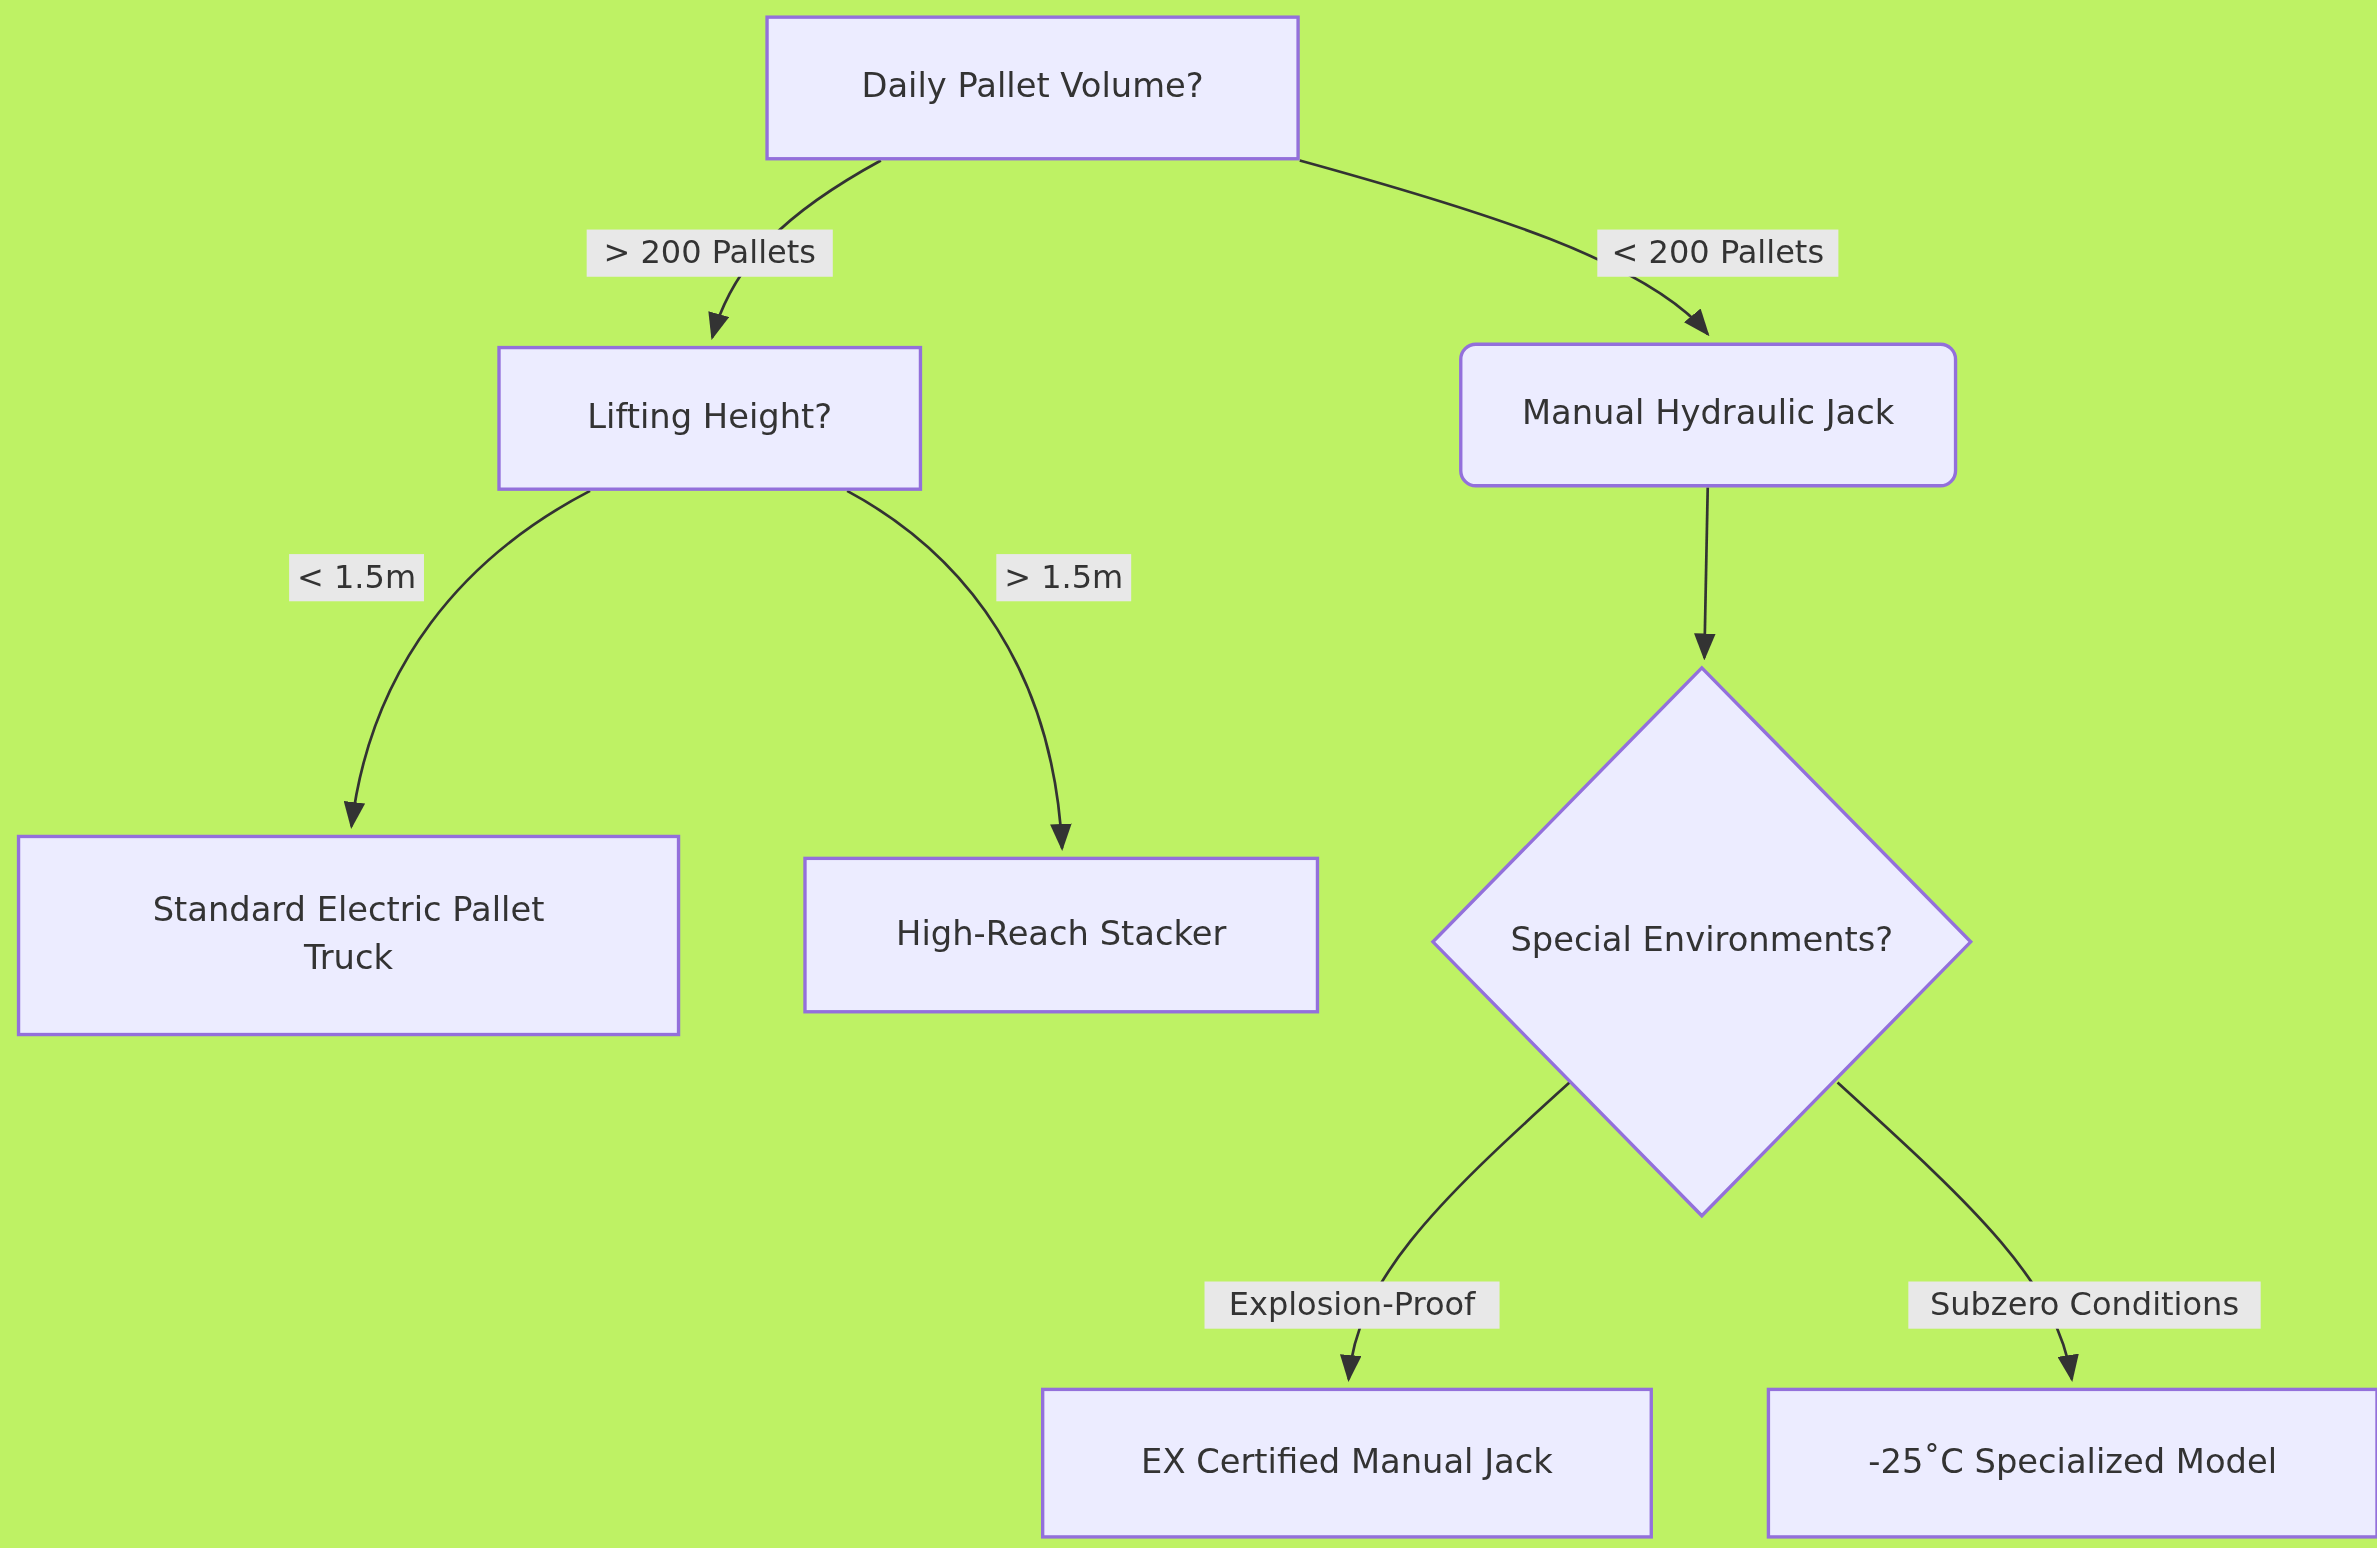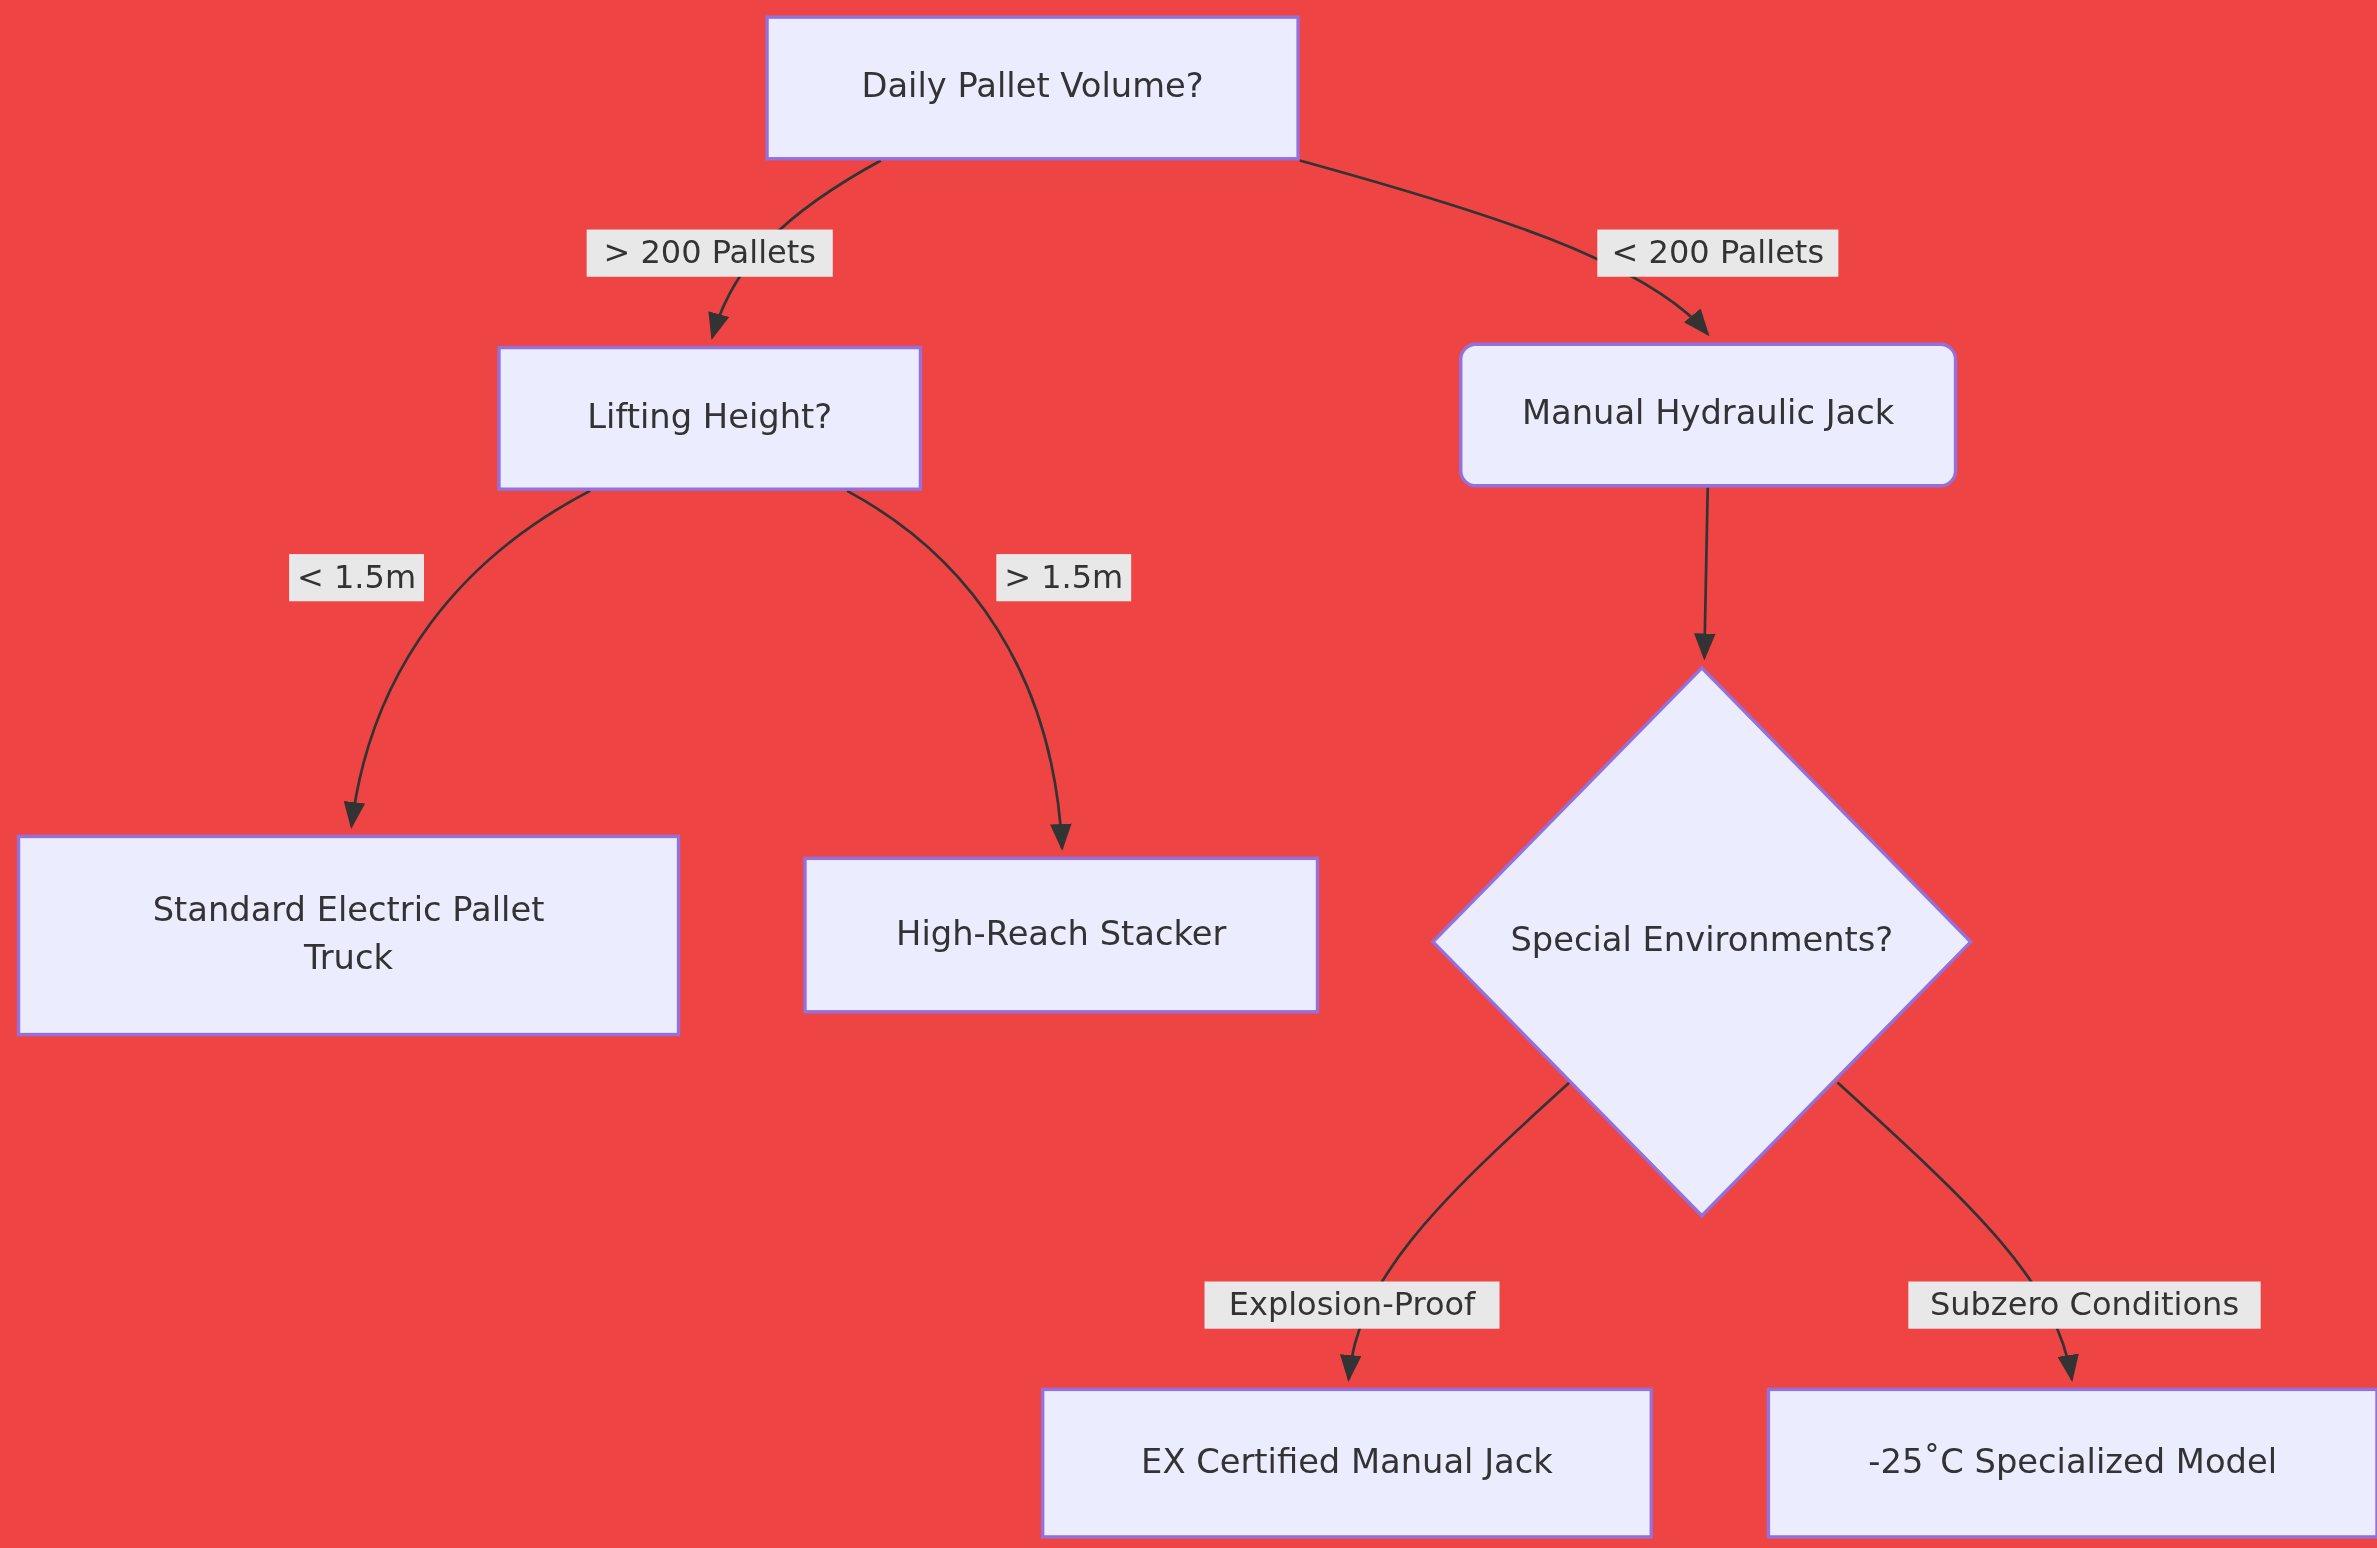--- a/index.html
+++ b/index.html
@@ -10,21 +10,21 @@
   body {
     width: 2377px;
     height: 1549px;
     font-family: "DejaVu Sans", sans-serif;
     overflow: hidden;
   }
   #flowchart-root {
     position: relative;
     width: 2377px;
     height: 1549px;
-    background: #ef4444;
+    background: #bef264;
   }
   svg.flow-canvas {
     position: absolute;
     top: 0;
     left: 0;
     width: 2377px;
     height: 1549px;
     display: block;
   }
   .node-shape {

